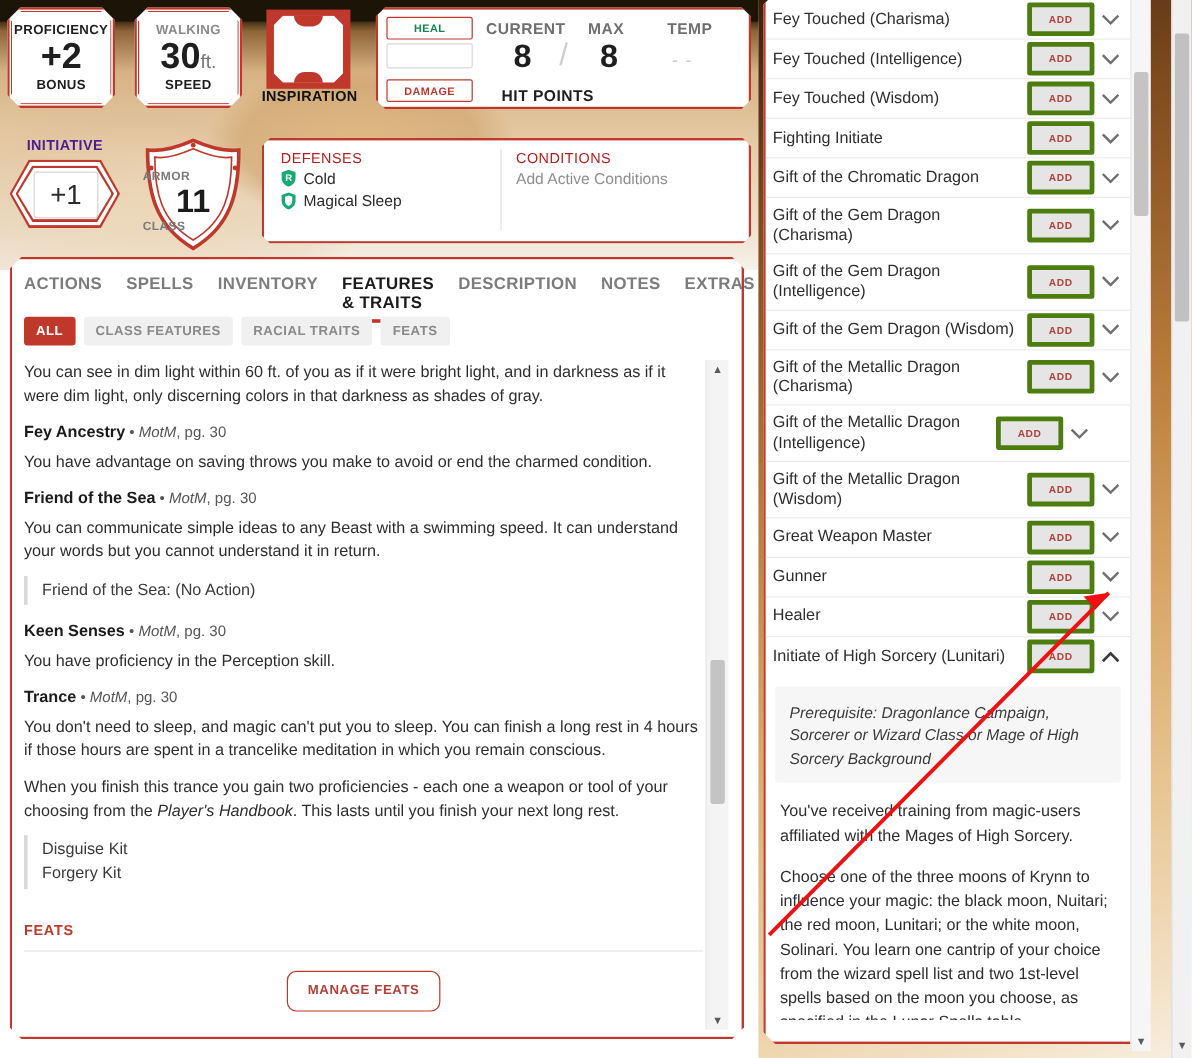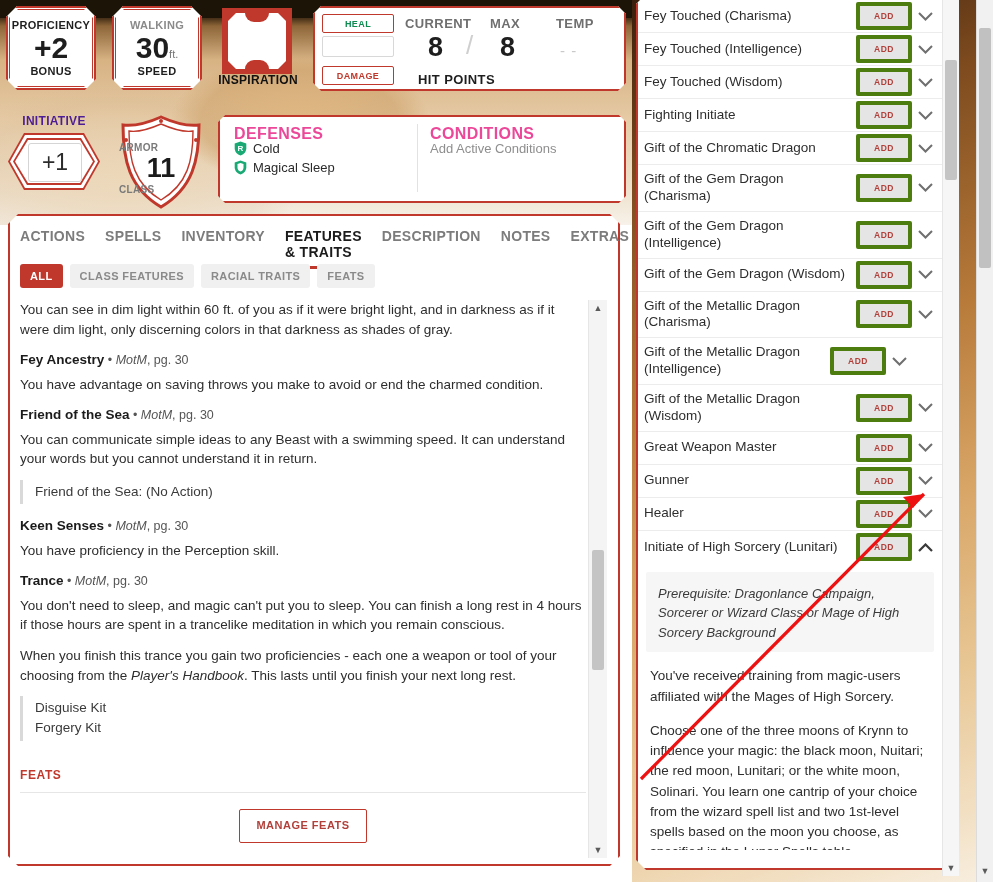--- a/index.html
+++ b/index.html
@@ -40,21 +40,21 @@
     box-sizing:border-box;
   }
   .oct-in{
     position:absolute;inset:3px;background:#fff;border:1px solid #c0382b;
     clip-path:polygon(9px 0,calc(100% - 9px) 0,100% 9px,100% calc(100% - 9px),calc(100% - 9px) 100%,9px 100%,0 calc(100% - 9px),0 9px);
     box-sizing:border-box;display:flex;flex-direction:column;align-items:center;justify-content:center;
   }
   .chip-top{font-size:11px;font-weight:bold;letter-spacing:.3px;color:#1e1e1e;}
   .chip-top.grey{color:#8a8a8a;font-weight:bold;}
   .chip-val{font-size:30px;font-weight:bold;color:#1e1e1e;line-height:1;margin:2px 0;}
-  .chip-val .sm{font-size:11px;color:#777;font-weight:normal;}
+  .chip-val .sm{font-size:16px;color:#777;font-weight:normal;}
   .chip-bot{font-size:11px;font-weight:bold;color:#1e1e1e;letter-spacing:.3px;}
 
   
   .insp-box{position:absolute;left:222px;top:8px;width:70px;height:66px;background:#c0382b;}
   .insp-inner{position:absolute;left:228px;top:13px;width:58px;height:56px;background:#fff;
     clip-path:polygon(0 8px,8px 0,50px 0,58px 8px,58px 48px,50px 56px,8px 56px,0 48px);}
   .insp-notch-t{position:absolute;left:245px;top:13px;width:24px;height:9px;background:#c0382b;border-radius:0 0 14px 14px;}
   .insp-notch-b{position:absolute;left:245px;top:60px;width:24px;height:9px;background:#c0382b;border-radius:14px 14px 0 0;}
   .insp-label{position:absolute;left:214px;top:73px;width:88px;text-align:center;font-size:12px;font-weight:bold;color:#111;letter-spacing:.3px;}
 
@@ -90,21 +90,21 @@
   .ac{position:absolute;left:119px;top:114px;width:84px;height:96px;}
   .ac svg{position:absolute;inset:0;}
   .ac-top{position:absolute;left:0;top:28px;width:84px;font-size:10px;font-weight:bold;color:#7a7a7a;letter-spacing:.3px;}
   .ac-val{position:absolute;left:0;top:39px;width:84px;text-align:center;font-size:27px;font-weight:bold;color:#1b1b1b;}
   .ac-bot{position:absolute;left:0;top:70px;width:84px;font-size:10px;font-weight:bold;color:#7a7a7a;letter-spacing:.3px;}
 
   
   .def-panel{position:absolute;left:218px;top:115px;width:408px;height:88px;background:#fff;border:2px solid #c0382b;box-sizing:border-box;
     clip-path:polygon(7px 0,calc(100% - 7px) 0,100% 7px,100% calc(100% - 7px),calc(100% - 7px) 100%,7px 100%,0 calc(100% - 7px),0 7px);}
   .def-divider{position:absolute;left:417px;top:124px;width:1px;height:68px;background:#e2e2e2;}
-  .def-h{position:absolute;font-size:16px;font-weight:bold;color:#ec4899;letter-spacing:.4px;}
+  .def-h{position:absolute;font-size:12px;font-weight:normal;color:#b91c1c;letter-spacing:.4px;}
   .def-item{position:absolute;display:flex;align-items:center;gap:6px;font-size:13px;color:#2b2b2b;}
   .shield-ico{width:13px;height:15px;display:inline-block;position:relative;}
   .cond-placeholder{position:absolute;left:430px;top:141px;font-size:13px;color:#8e8e8e;}
 
   
   .card{position:absolute;left:8px;top:214px;width:612px;height:652px;background:#fff;border:2px solid #c0382b;box-sizing:border-box;
     clip-path:polygon(10px 0,calc(100% - 10px) 0,100% 10px,100% calc(100% - 10px),calc(100% - 10px) 100%,10px 100%,0 calc(100% - 10px),0 10px);}
   .tabs{position:absolute;left:20px;top:228px;width:580px;height:26px;display:flex;gap:20px;align-items:flex-start;}
   .tab{font-size:14px;font-weight:bold;color:#7c7c7c;letter-spacing:.3px;cursor:pointer;padding-bottom:6px;}
   .tab.active{color:#1b1b1b;border-bottom:3px solid #c0382b;}
@@ -115,21 +115,21 @@
   .scrollregion{position:absolute;left:20px;top:300px;width:588px;height:558px;overflow:hidden;}
   .content{position:absolute;left:0;top:0;width:566px;font-size:13.5px;color:#2e2e2e;line-height:1.45;}
   .content p{margin:0 0 11px 0;}
   .feat-h{font-size:13.5px;font-weight:bold;color:#1b1b1b;margin:0 0 5px 0;}
   .feat-h .src{font-weight:normal;color:#555;font-size:12.5px;}
   .feat-h .src i{font-style:italic;}
   .quote{border-left:3px solid #d9d9d9;padding:2px 0 2px 12px;margin:0 0 12px 0;color:#3a3a3a;font-size:13.5px;line-height:1.5;}
   .feats-head{color:#c0382b;font-size:12px;font-weight:bold;letter-spacing:.6px;margin:26px 0 8px 0;}
   .hr{height:1px;background:#e6e6e6;margin:0 0 16px 0;}
   .manage-wrap{display:flex;justify-content:center;margin:0 0 16px 0;}
-  .manage-btn{border:1px solid #c0382b;color:#b2403a;background:#fff;font-size:11px;font-weight:bold;letter-spacing:.5px;padding:8px 16px;border-radius:2px;cursor:pointer;}
+  .manage-btn{border:1px solid #c0382b;color:#b2403a;background:#fff;font-size:11px;font-weight:bold;letter-spacing:.5px;padding:8px 16px;border-radius:8px;cursor:pointer;}
 
   
   .sb{position:absolute;background:#f4f4f4;border-left:1px solid #e6e6e6;}
   .sb-thumb{position:absolute;background:#c4c4c4;border-radius:2px;}
   .sb-arrow{position:absolute;left:0;width:100%;text-align:center;font-size:9px;color:#5a5a5a;line-height:12px;}
 
   
   .rpanel{position:absolute;left:636px;top:-6px;width:322px;height:876px;background:#fff;border:2px solid #c0382b;box-sizing:border-box;
     clip-path:polygon(10px 0,calc(100% - 10px) 0,100% 10px,100% calc(100% - 10px),calc(100% - 10px) 100%,10px 100%,0 calc(100% - 10px),0 10px);}
   .rlist{position:absolute;left:638px;top:0;width:304px;height:850px;overflow:hidden;}

